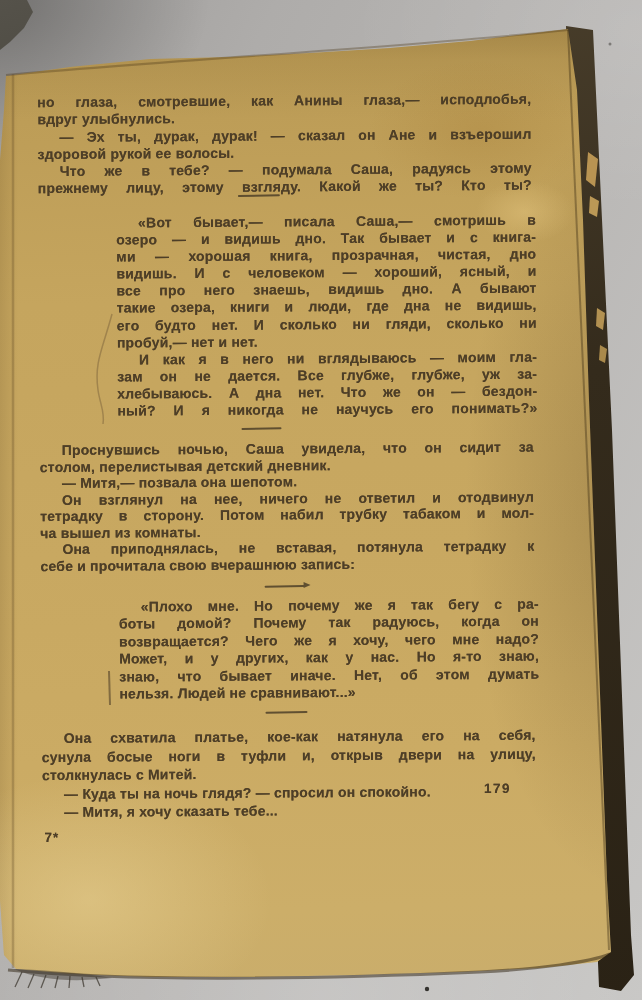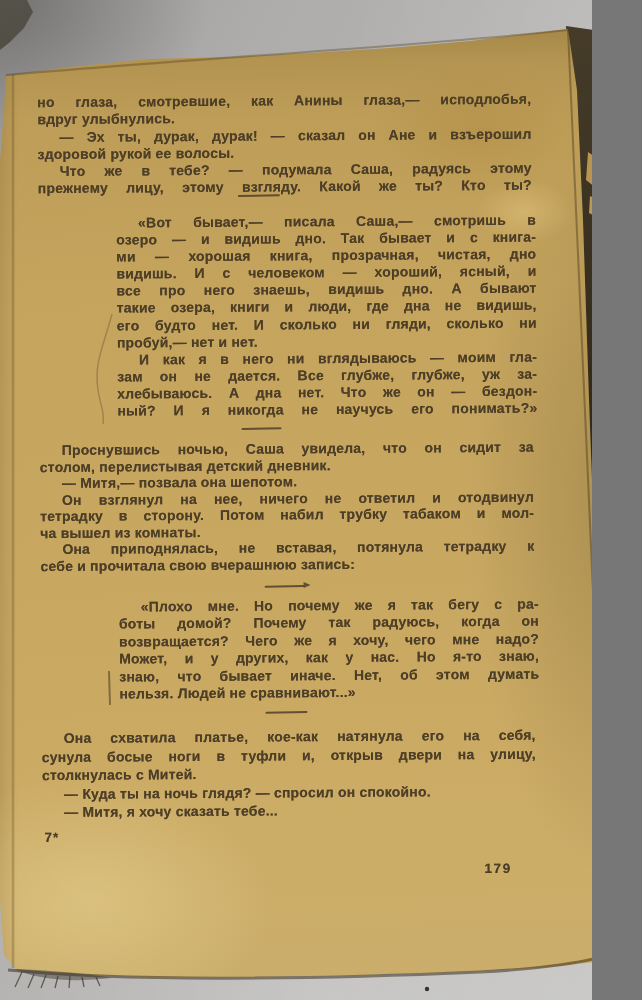--- a/index.html
+++ b/index.html
@@ -1,17 +1,17 @@
 <!DOCTYPE html>
 <html><head>
 <meta charset="utf-8">
 <style>
   html,body{margin:0;padding:0;background:#777;}
   .photo{
-    position:relative;width:592px;height:1000px;overflow:hidden;
+    position:relative;width:642px;height:1000px;overflow:hidden;
     font-family:"Liberation Sans","DejaVu Sans",sans-serif;
     text-decoration:underline;
   }
   .bg{
     position:absolute;inset:0;
     background:
       radial-gradient(420px 260px at 640px 30px, rgba(255,255,255,0.10), transparent 70%),
       radial-gradient(520px 300px at 320px 995px, rgba(255,255,255,0.14), transparent 70%),
       radial-gradient(300px 220px at 0px 0px, rgba(0,0,0,0.28), transparent 70%),
       linear-gradient(115deg,#9e9c9a 0%,#aeacaa 25%,#b8b6b4 55%,#c8c7c5 100%);
@@ -53,21 +53,21 @@
     position:absolute;height:2px;background:#4e4028;opacity:0.85;
     border-radius:1px;transform:rotate(-0.6deg);
   }
   .arrowhead{
     position:absolute;right:-6px;top:-2.6px;width:0;height:0;
     border-left:7px solid #4e4028;
     border-top:3.6px solid transparent;border-bottom:3.6px solid transparent;
   }
   .footer-item{position:absolute;font-size:13.5px;}
   .sig{left:42px;top:830px;letter-spacing:1px;}
-  .pageno{left:482px;top:864px;letter-spacing:1.5px;}
+  .pageno{left:482px;top:784px;letter-spacing:1.5px;}
 </style>
 </head>
 <body>
 
 <div class="photo">
   <div class="bg"></div>
   <div class="dark-corner"></div>
   <div class="cover"></div>
   <div class="paper"></div>
 

